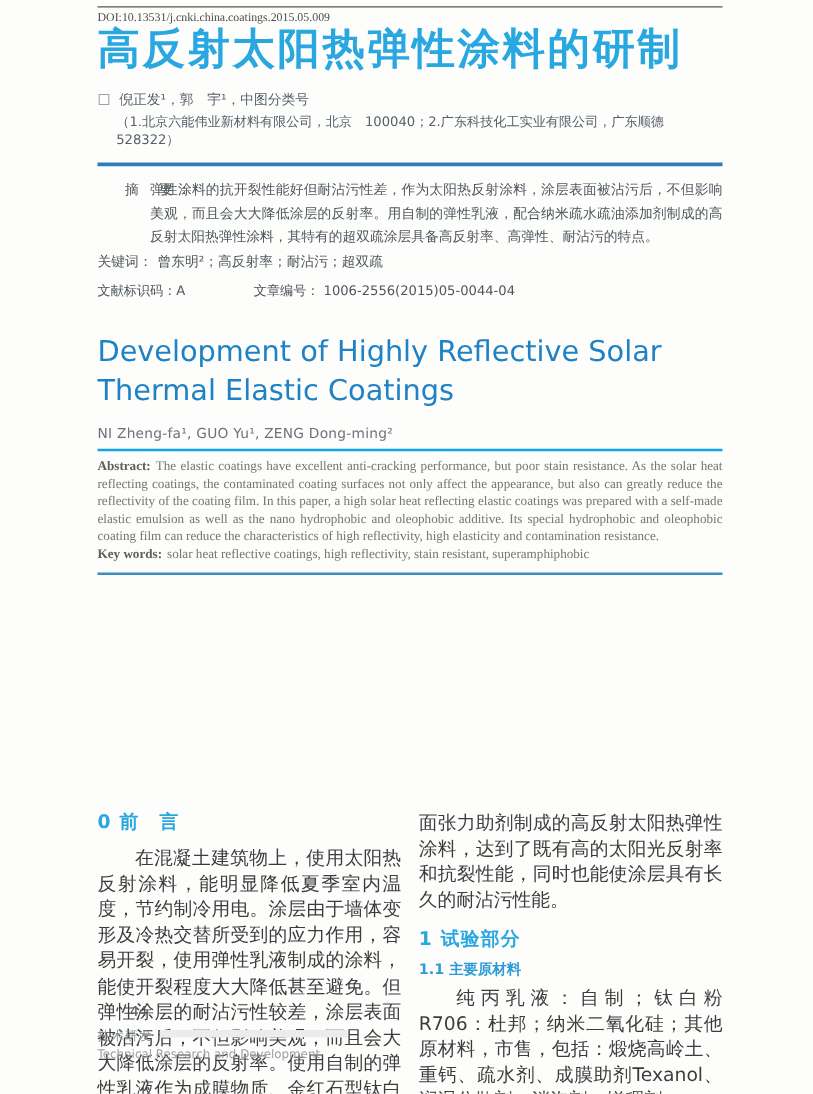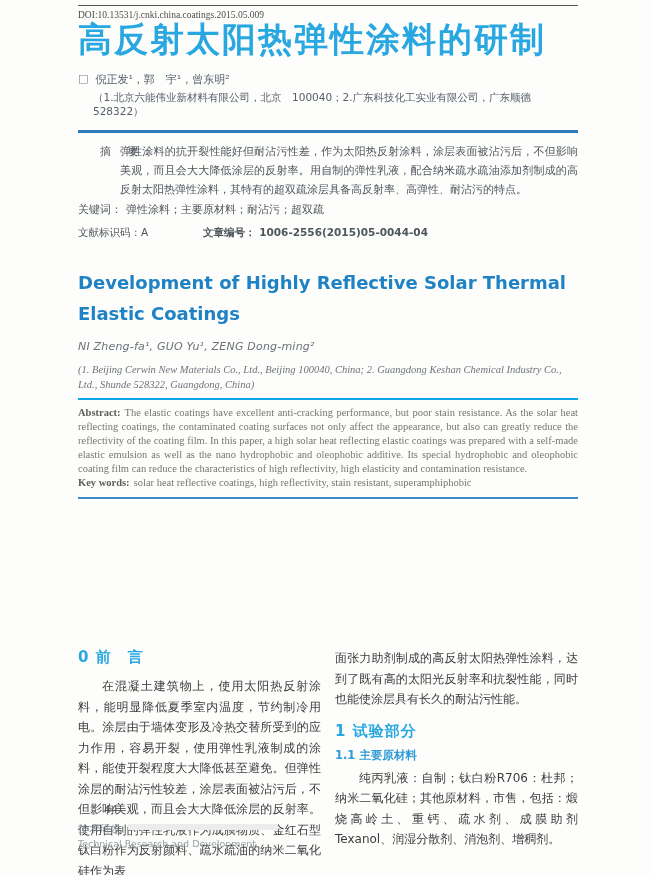--- a/index.html
+++ b/index.html
@@ -32,39 +32,39 @@
 
   
   .abs-cn { margin-top:9px; position:relative; padding-left:42px; font-size:11px;
             line-height:19px; color:#4e565c; text-align:justify; }
   .abs-cn .lab { position:absolute; left:0; top:0; letter-spacing:3px;margin-left:22px; }
   .kw-cn { margin-top:1px; font-size:11px; line-height:19px; color:#4e565c; }
   .kw-cn .lab { margin-right:4px; }
   .meta-row { margin-top:7px; display:flex; font-size:10.5px; color:#4e565c; }
   .meta-row .m1 { width:215px; }
   .meta-row .m2 { width:125px; }
-  .meta-row .m3 { flex:1;font-weight:bold; }
+  .meta-row .m3 { flex:1; }
 
   
-  .title-en { margin-top:27px; font-size:18px; font-weight:bold; color:#1e82c4; line-height:31px; }
-  .authors-en { margin-top:11px; font-size:11px; color:#6b727a; letter-spacing:0.2px;font-style:italic; }
+  .title-en { margin-top:27px; font-size:23px; font-weight:normal; color:#1e82c4; line-height:31px; }
+  .authors-en { margin-top:11px; font-size:11px; color:#6b727a; letter-spacing:0.2px; }
   .affiliation-en { margin-top:9px; font-family:"Liberation Serif", serif; font-style:italic;
                     font-size:10.5px; line-height:15px; color:#6e747b; }
   .abs-en { margin-top:6px; border-top:2px solid #0ea5e9; border-bottom:2px solid #3b8fc0;
             padding:6px 0 7px; }
   .abs-en p { font-family:"Liberation Serif", serif; font-size:10.5px; line-height:14px;
               color:#74776f; text-align:justify; }
   .abs-en .lab { font-weight:bold; color:#5d6057; margin-right:4px; }
 
   
   .body-cols { position:absolute; left:78px; top:648px; width:500px; display:flex; gap:14px; }
   .col { width:243px; }
   .h2 { color:#29a7e0; font-size:15px; font-weight:bold; letter-spacing:1px; margin-bottom:9px; }
   .h3 { color:#2e9bd6; font-size:11.5px; font-weight:bold; margin:7px 0 5px; }
-  .para { font-size:12px; line-height:20.5px; text-align:justify; color:#3c3c3c; }
+  .para { font-size:15px; line-height:20.5px; text-align:justify; color:#3c3c3c; }
   .indent { text-indent:2em; }
   .col-right .h2 { margin-top:12px; margin-bottom:2px; }
 
   
   .footer { position:absolute; left:78px; top:803px; width:500px; }
   .page-no { font-size:11px; color:#4f565c;margin-left:26px; }
   .footer-line { display:flex; align-items:center; margin-top:6px; }
   .footer-col-cn { font-size:10px; color:#8b949b; letter-spacing:1px; }
   .footer-band { width:150px; height:6px; background:#ececec; margin-left:6px; margin-top:-4px; }
   .footer-col-en { font-size:9.5px; color:#99a1a7; margin-top:2px; }
@@ -73,44 +73,43 @@
 <body>
 
 <div class="content">
 
   <hr class="header-rule">
   <div class="doi">DOI:10.13531/j.cnki.china.coatings.2015.05.009</div>
 
   <h1 class="title-cn">高反射太阳热弹性涂料的研制</h1>
   <div class="authors-cn">
     <span class="author-marker">□</span>
-    <span>倪正发¹，郭　宇¹，曾东明²</span>
+    <span>倪正发¹，郭　宇¹，中图分类号</span>
   </div>
   <div class="affiliation-cn">（1.北京六能伟业新材料有限公司，北京　100040；2.广东科技化工实业有限公司，广东顺德　528322）</div>
   <div class="rule-blue-thick"></div>
 
   <div class="abs-cn">
     <span class="lab">摘　要：</span>
     <span>弹性涂料的抗开裂性能好但耐沾污性差，作为太阳热反射涂料，涂层表面被沾污后，不但影响美观，而且会大大降低涂层的反射率。用自制的弹性乳液，配合纳米疏水疏油添加剂制成的高反射太阳热弹性涂料，其特有的超双疏涂层具备高反射率、高弹性、耐沾污的特点。</span>
   </div>
   <div class="kw-cn">
-    <span class="lab">关键词：</span><span>弹性涂料；主要原材料；耐沾污；超双疏</span>
+    <span class="lab">关键词：</span><span>曾东明²；高反射率；耐沾污；超双疏</span>
   </div>
   <div class="meta-row">
     <div class="m2">
       <span>文献标识码：</span><span>A</span>
     </div>
     <div class="m3">
       <span>文章编号：</span> <span>1006-2556(2015)05-0044-04</span>
     </div>
   </div>
 
   <h2 class="title-en">Development of Highly Reflective Solar Thermal Elastic Coatings</h2>
   <div class="authors-en">NI Zheng-fa¹, GUO Yu¹, ZENG Dong-ming²</div>
-  <div class="affiliation-en">(1. Beijing Cerwin New Materials Co., Ltd., Beijing 100040, China; 2. Guangdong Keshan Chemical Industry Co., Ltd., Shunde 528322, Guangdong, China)</div>
 
   <div class="abs-en">
     <p><span class="lab">Abstract:</span><span>The elastic coatings have excellent anti-cracking performance, but poor stain resistance. As the solar heat reflecting coatings, the contaminated coating surfaces not only affect the appearance, but also can greatly reduce the reflectivity of the coating film. In this paper, a high solar heat reflecting elastic coatings was prepared with a self-made elastic emulsion as well as the nano hydrophobic and oleophobic additive. Its special hydrophobic and oleophobic coating film can reduce the characteristics of high reflectivity, high elasticity and contamination resistance.</span></p>
     <p><span class="lab">Key words:</span><span>solar heat reflective coatings, high reflectivity, stain resistant, superamphiphobic</span></p>
   </div>
 
 </div>
 
 <div class="body-cols">
   <div class="col col-left">

